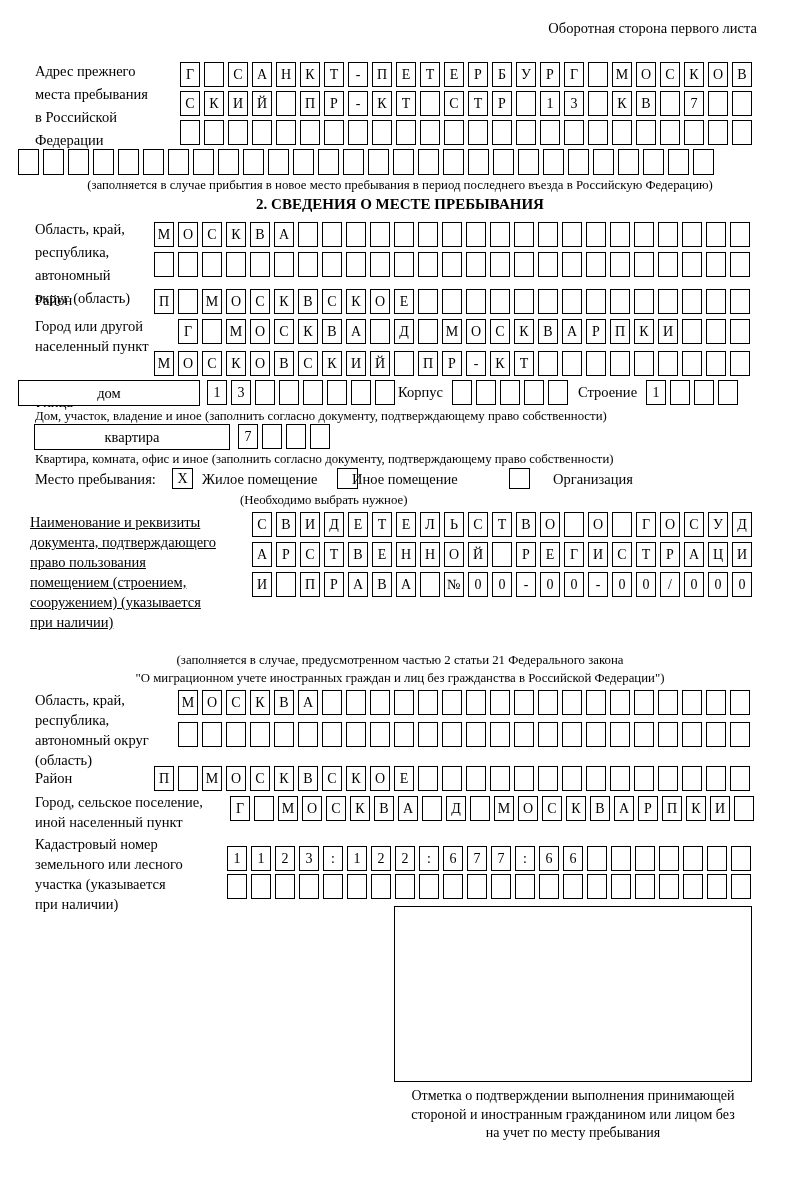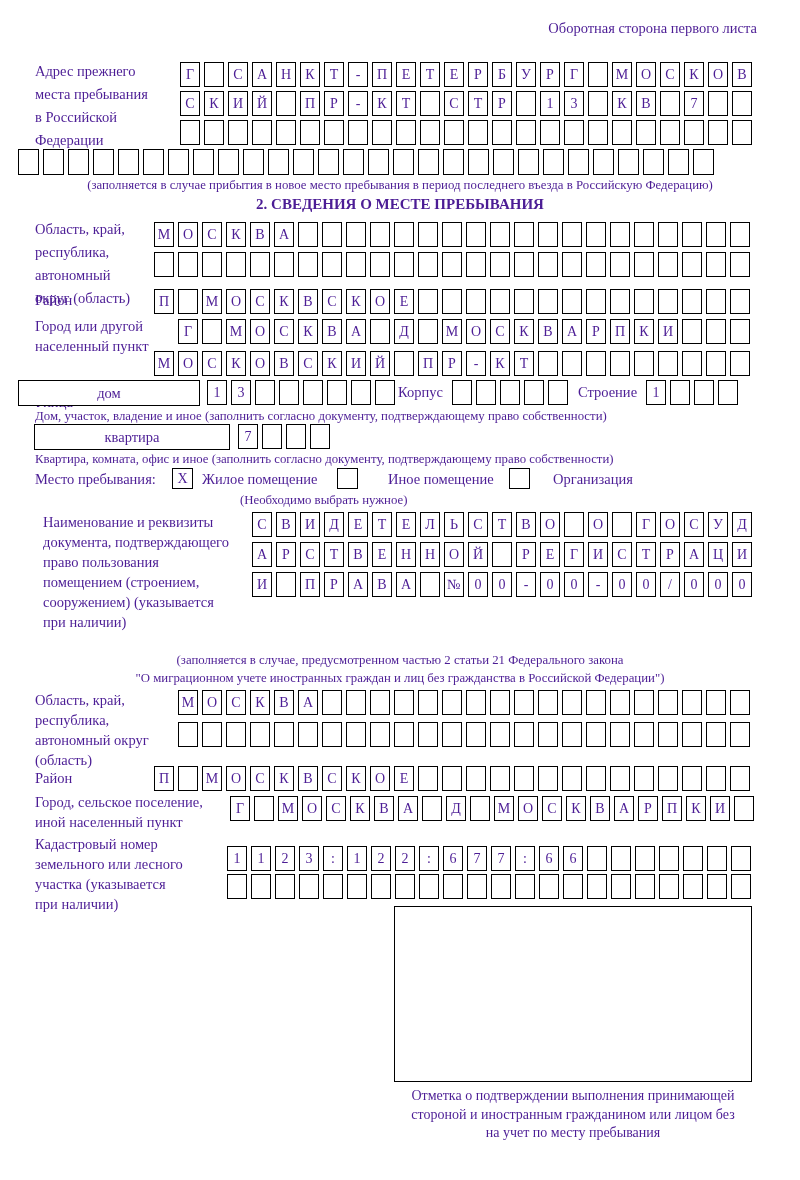--- a/index.html
+++ b/index.html
@@ -1,17 +1,17 @@
 <!DOCTYPE html>
 <html><head>
 <meta charset="utf-8">
 <style>
   html,body{margin:0;padding:0;background:#ffffff;}
   .form{
-    position:relative;width:800px;height:1180px;background:#ffffff;color:#4c1d95;
+    position:relative;width:800px;height:1180px;background:#ffffff;color:#000000;
     font-family:"Liberation Serif","DejaVu Serif",serif;overflow:hidden;
   }
   .abs{position:absolute;}
   .cells{position:absolute;display:flex;gap:4px;}
   .cell{
     box-sizing:border-box;width:20px;height:25px;border:1.6px solid #000;
     display:flex;align-items:center;justify-content:center;
     font-size:14px;line-height:1;background:#fff;
   }
   .cells.wide .cell{width:21px;height:26px;}
@@ -342,26 +342,26 @@
       <span class="cell"></span>
       <span class="cell"></span>
       <span class="cell"></span>
     </div>
   <div class="abs note" style="top:452px;left:35px;">Квартира, комната, офис и иное (заполнить согласно документу, подтверждающему право собственности)</div>
 
   <div class="inline-label" style="top:471px;left:35px;">Место пребывания:</div>
   <div class="chkbox" style="top:468px;left:172px;">X</div>
   <div class="inline-label" style="top:471px;left:202px;">Жилое помещение</div>
   <div class="chkbox" style="top:468px;left:337px;"></div>
-  <div class="inline-label" style="top:471px;left:388px;">Иное помещение</div>
+  <div class="inline-label" style="top:471px;left:352px;">Иное помещение</div>
   <div class="chkbox" style="top:468px;left:509px;"></div>
   <div class="inline-label" style="top:471px;left:553px;">Организация</div>
   <div class="abs note" style="top:493px;left:240px;">(Необходимо выбрать нужное)</div>
 
-  <div class="abs label tight" style="top:512px;left:43px;">
+  <div class="abs label tight" style="top:512px;left:30px;text-decoration:underline;">
       <div class="line">Наименование и реквизиты</div>
       <div class="line">документа, подтверждающего</div>
       <div class="line">право пользования</div>
       <div class="line">помещением (строением,</div>
       <div class="line">сооружением) (указывается</div>
       <div class="line">при наличии)</div>
     </div>
   <div class="cells" style="top:512px;left:252px;">
       <span class="cell">С</span>
       <span class="cell">В</span>

